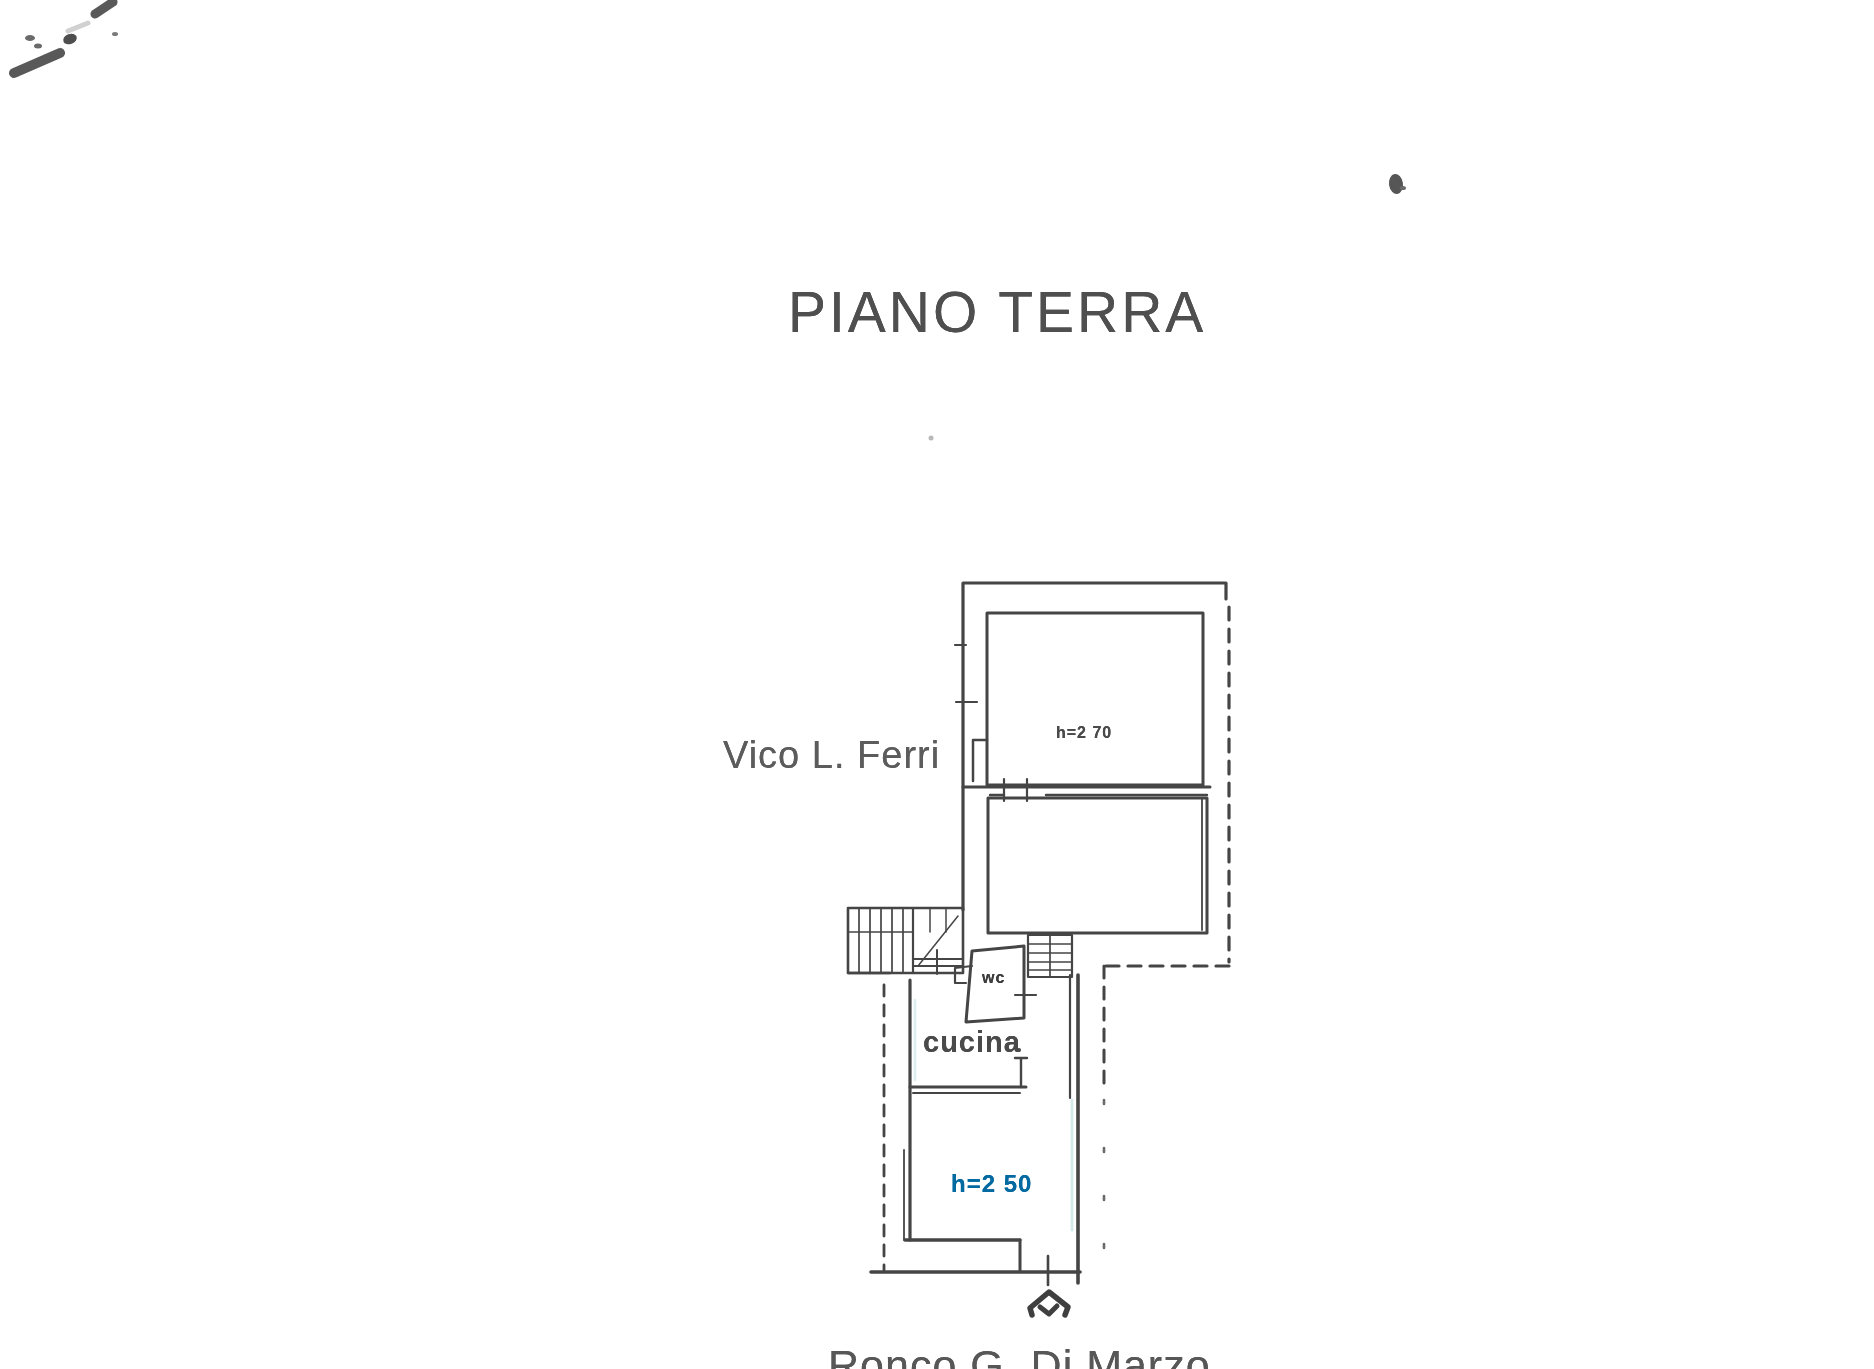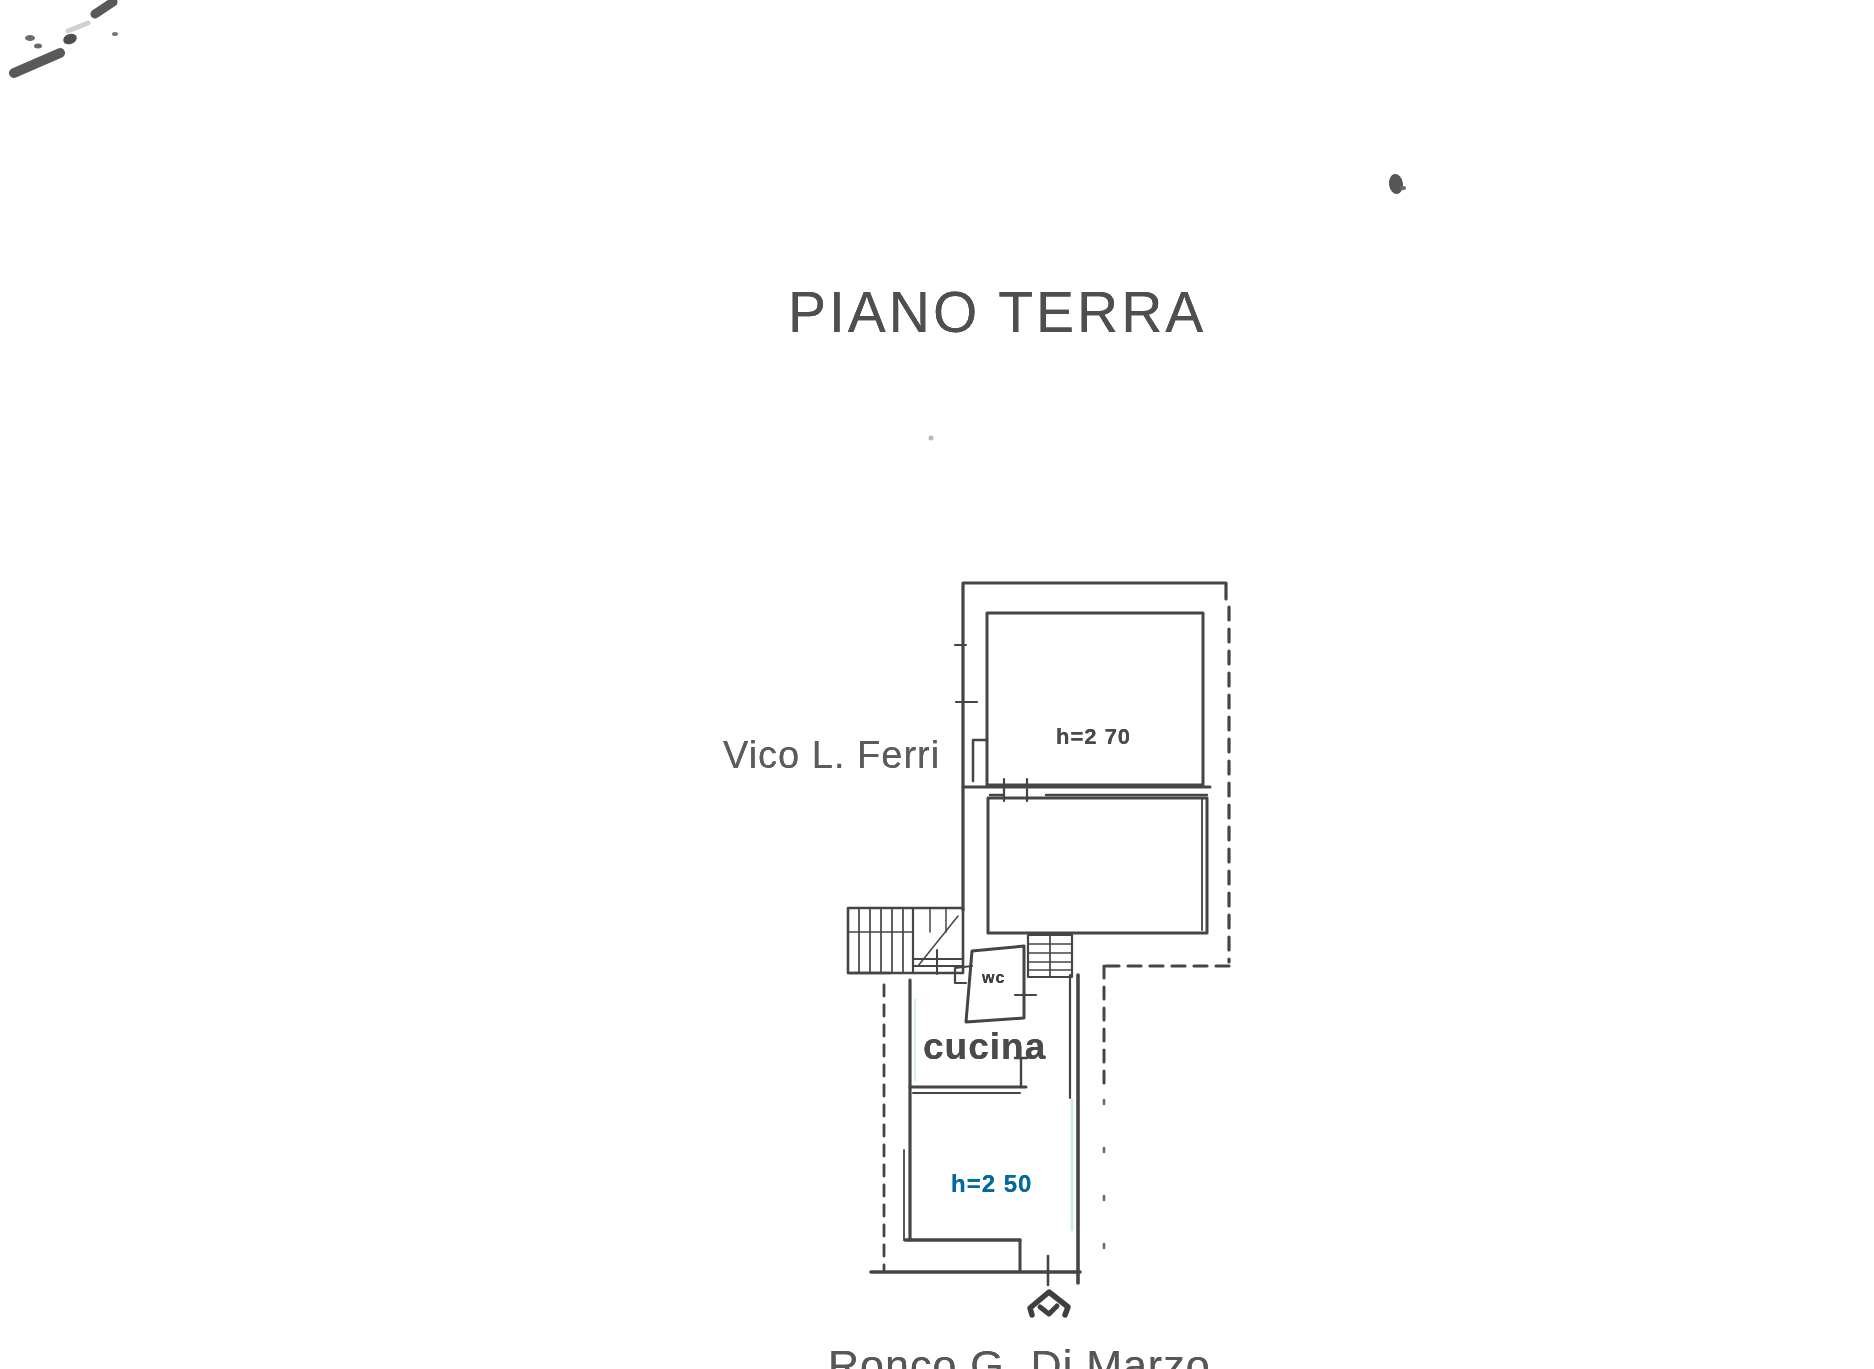--- a/index.html
+++ b/index.html
@@ -5,24 +5,24 @@
   html,body{margin:0;padding:0;background:#fff;}
   #page{
     position:relative;width:1544px;height:1369px;background:var(--paper,#fff);
     overflow:hidden;font-family:"Liberation Sans",sans-serif;
   }
   #plan-svg{position:absolute;left:0;top:0;filter:blur(0.35px);}
   .lbl{position:absolute;color:var(--ink,#474747);white-space:nowrap;
        text-shadow:0 0 0.6px currentColor;}
   #floor-title{left:788px;top:279px;font-size:57px;letter-spacing:3px;color:#4f4f4f;}
   #street-left{left:723px;top:734px;font-size:38px;color:#5c5c5c;letter-spacing:1px;}
-  #room1-height{left:1056px;top:724px;font-size:22px;font-weight:bold;color:#4a4a4a;letter-spacing:1px;}
+  #room1-height{left:1056px;top:724px;font-size:16px;font-weight:bold;color:#4a4a4a;letter-spacing:1px;}
   #room3-height{left:951px;top:1170px;font-size:24px;font-weight:bold;color:#0369a1;letter-spacing:1px;}
   #wc-label{left:982px;top:969px;font-size:16px;font-weight:bold;color:#3d3d3d;letter-spacing:1px;}
-  #kitchen-label{left:923px;top:1026px;font-size:37px;font-weight:bold;color:#4a4a4a;letter-spacing:1px;}
+  #kitchen-label{left:923px;top:1026px;font-size:29px;font-weight:bold;color:#4a4a4a;letter-spacing:1px;}
   #street-bottom{left:828px;top:1341px;font-size:43px;color:#575757;letter-spacing:1px;}
 </style>
 </head>
 <body>
 
 <div id="page">
 
   <svg id="plan-svg" width="1874" height="1369" viewBox="0 0 1874 1369" fill="none" stroke="#454545" stroke-linecap="round" stroke-linejoin="round">
 
     <g stroke="none">

